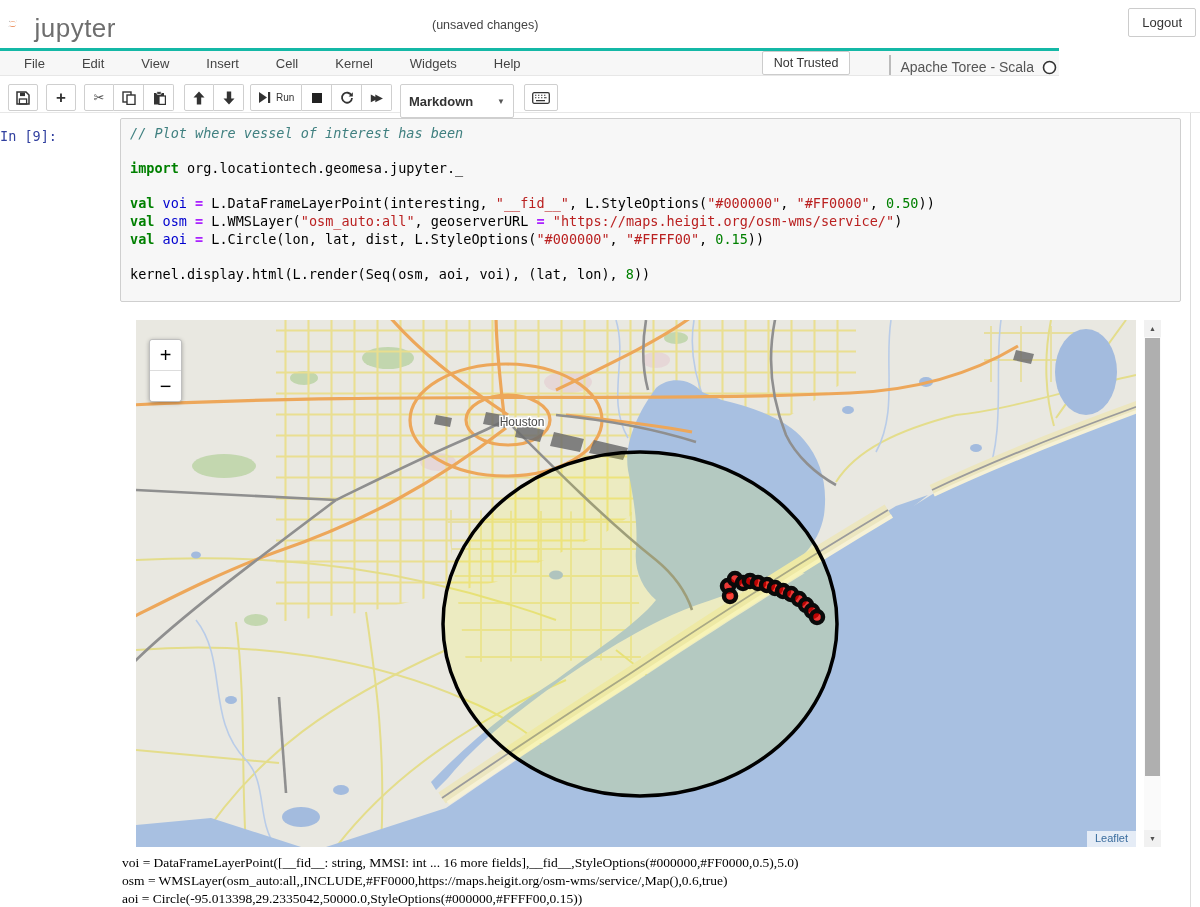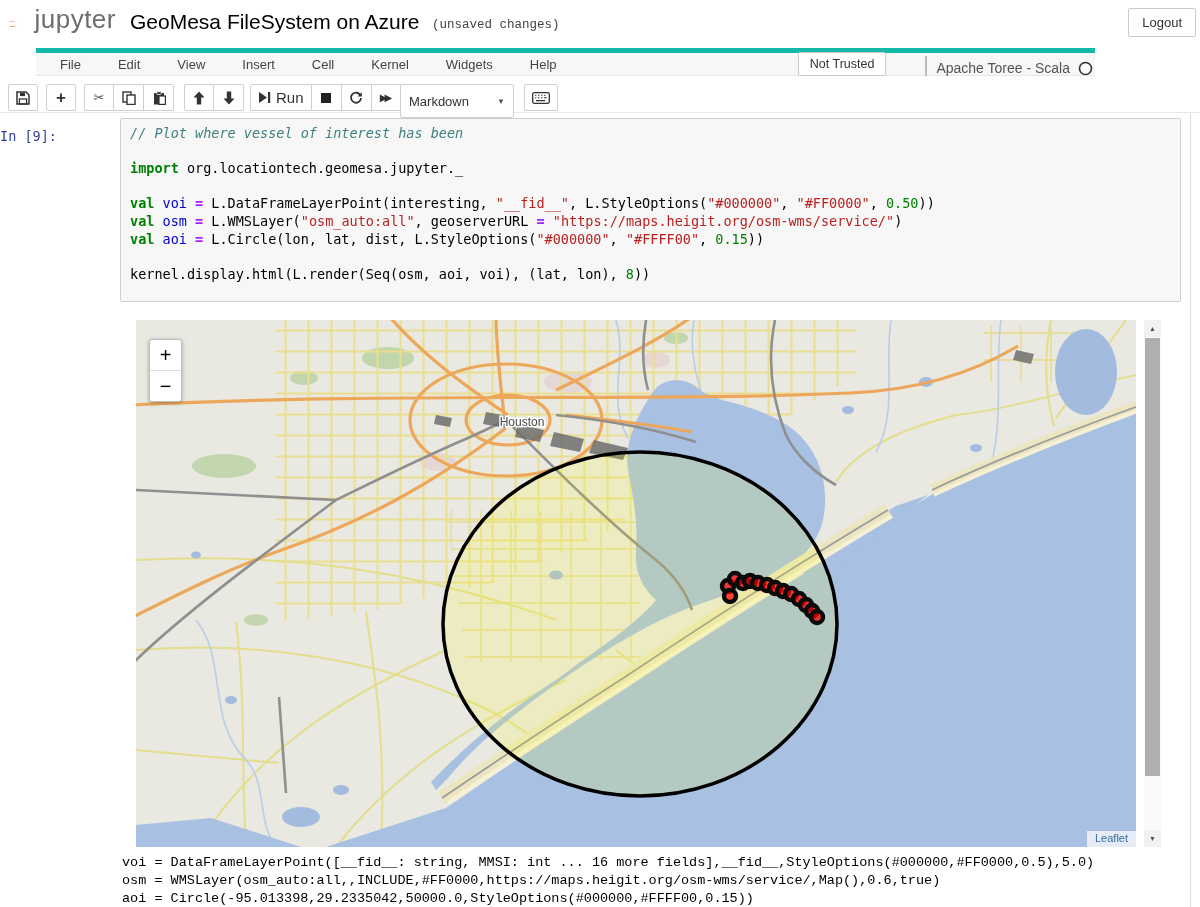--- a/index.html
+++ b/index.html
@@ -1,53 +1,53 @@
 <!DOCTYPE html>
 <html><head>
 <meta charset="utf-8">
 <style>
   * { margin:0; padding:0; box-sizing:border-box; }
   html,body { width:1200px; height:907px; overflow:hidden; background:#fff;
     font-family:"Liberation Sans", sans-serif; color:#333; }
 
   
   .header-row { position:absolute; left:0; top:0; width:1200px; height:48px; background:#fff; }
-  .logo { position:absolute; left:8px; top:4px; width:108px; height:40px; display:flex; align-items:flex-start; cursor:pointer;gap:13px; }
+  .logo { position:absolute; left:8px; top:4px; width:108px; height:40px; display:flex; align-items:flex-end; cursor:pointer;gap:13px; }
   .logo-text { font-size:26px; color:#6e6e6e; letter-spacing:.5px; margin-left:4px; }
   .nb-title { position:absolute; left:130px; top:10px; font-size:21px; color:#000; cursor:pointer; }
-  .autosave { position:absolute; left:432px; top:18px; font-size:12.5px; color:#444;font-family:Liberation Mono, monospace; }
+  .autosave { position:absolute; left:432px; top:18px; font-size:12.5px; color:#444; }
   .logout-btn { position:absolute; right:4px; top:8px; height:29px; padding:0 13px; background:#fff;
     border:1px solid #ccc; border-radius:2px; font-size:13px; color:#333; line-height:27px; cursor:pointer; }
 
   
   .menubar { position:absolute; left:0; top:48px; width:1059px; height:28px; background:#f7f7f7;
-    border-top:5px solid #14b8a6; border-bottom:1px solid #e7e7e7; display:flex; align-items:center;margin-left:36px; }
+    border-top:3px solid #14b8a6; border-bottom:1px solid #e7e7e7; display:flex; align-items:center; }
   .menu-item { font-size:13px; color:#444; margin-left:37px; cursor:pointer; }
   .menu-item:first-child { margin-left:24px; }
   .menu-right { margin-left:auto; display:flex; align-items:flex-end; }
   .not-trusted { height:24px; padding:0 11px; border:1px solid #ccc; border-radius:2px; background:#fff;
     font-size:12.5px; color:#333; line-height:22px; }
   .kernel-divider { width:2px; height:20px; background:#bbb; margin-left:39px; margin-right:9px; }
   .kernel-name { font-size:14px; color:#555; }
   .kernel-ind { margin:0 2px 0 8px; }
 
   
   .toolbar { position:absolute; left:0; top:77px; width:1200px; height:36px; background:#fff;
     border-bottom:1px solid #e7e7e7; }
   .btn-group { position:absolute; top:7px; height:27px; display:flex; }
   .tbtn { min-width:30px; height:27px; background:#fff; border:1px solid #cfcfcf; border-left-width:0;
     display:flex; align-items:center; justify-content:center; font-size:13px; color:#333; cursor:pointer; padding:0 7px; }
   .tbtn:first-child { border-left-width:1px; border-radius:2px 0 0 2px; }
   .tbtn:last-child { border-radius:0 2px 2px 0; }
   .tbtn.single { border-radius:2px; border-left-width:1px; }
-  .run-label { margin-left:5px; font-size:15px; }
+  .run-label { margin-left:5px; font-size:10px; }
   .ff-glyph { letter-spacing:-3px; font-size:10px; padding-right:3px; }
   .celltype-select { position:absolute; left:400px; top:7px; width:114px; height:27px; border:1px solid #cfcfcf;
     border-radius:2px; background:#fff; font-size:13px; color:#333; display:flex; align-items:center;
-    padding:16px 8px; cursor:pointer; }
+    padding:16px 8px; cursor:pointer;font-weight:bold; }
   .celltype-select .caret { margin-left:auto; font-size:8px; color:#555; }
   .kbd-btn { position:absolute; left:524px; top:7px; }
 
   
   .in-prompt { position:absolute; left:0; top:128px; width:112px; 
     font-family:"DejaVu Sans Mono", monospace; font-size:13.5px; color:#303F9F; }
   .code-box { position:absolute; left:120px; top:118px; width:1061px; height:184px; background:#f7f7f7;
     border:1px solid #cfcfcf; border-radius:2px; padding:6px 9px; cursor:text; }
   .cm-line { font-family:"DejaVu Sans Mono", monospace; font-size:13.5px; line-height:17.6px; white-space:pre; color:#000; }
   .tok-com { color:#408080; font-style:italic; }
@@ -73,39 +73,38 @@
   
   .out-scrollbar { position:absolute; left:1144px; top:320px; width:17px; height:527px; background:#fafafa; }
   .sb-btn { position:absolute; left:0; width:17px; height:17px; background:#f1f1f1; color:#505050;
     font-size:7px; text-align:center; line-height:17px; cursor:pointer; }
   .sb-thumb { position:absolute; left:1px; top:18px; width:15px; height:438px; background:#afafaf; cursor:pointer; }
 
   .nb-right-border { position:absolute; left:1190px; top:113px; width:1px; height:794px; background:#ddd; }
 
   
   .text-output { position:absolute; left:122px; top:854px; width:1078px;
-    font-family:Liberation Mono, monospace; font-size:13.5px; line-height:18px; color:#000; white-space:pre; }
+    font-family:Liberation Serif, serif; font-size:13.5px; line-height:18px; color:#000; white-space:pre; }
 
   .icon-svg { display:block; }
 </style>
 </head>
 <body>
 
 <div class="header-row">
   <div class="logo">
     <svg class="icon-svg" width="38" height="40" viewBox="0 0 38 40">
       <path d="M7,15 A13,11 0 0 1 31,15 A17,15 0 0 0 7,15 Z" fill="#E46E2E"></path>
       <path d="M5,24 A15,13 0 0 0 33,24 A19,17 0 0 1 5,24 Z" fill="#E46E2E"></path>
       <circle cx="5.5" cy="9" r="1.8" fill="#757575"></circle>
       <circle cx="33" cy="7.5" r="1.2" fill="#9a9a9a"></circle>
       <circle cx="4" cy="31" r="1.4" fill="#616161"></circle>
     </svg>
     <span class="logo-text">jupyter</span>
   </div>
-  <span class="nb-title">GeoMesa FileSystem on Azure</span>
   <span class="autosave">(unsaved changes)</span>
   <button class="logout-btn">Logout</button>
 </div>
 
 <div class="menubar">
   <span class="menu-item">File</span>
   <span class="menu-item">Edit</span>
   <span class="menu-item">View</span>
   <span class="menu-item">Insert</span>
   <span class="menu-item">Cell</span>

